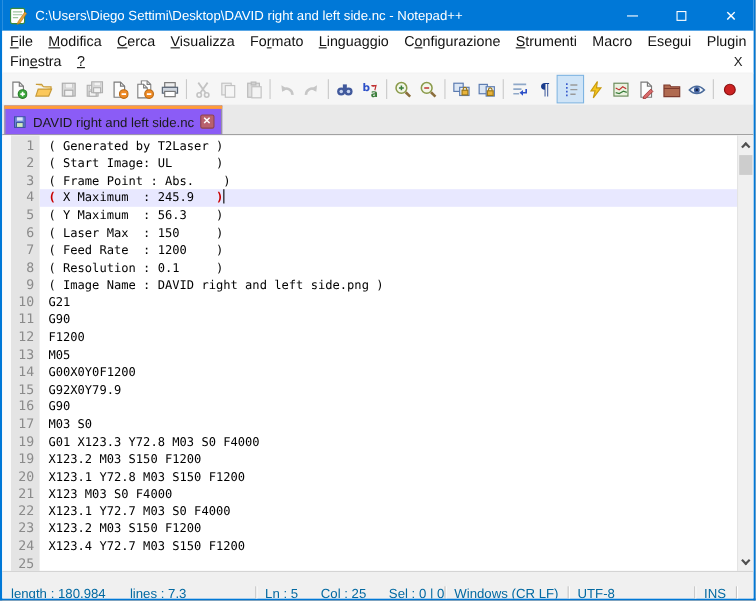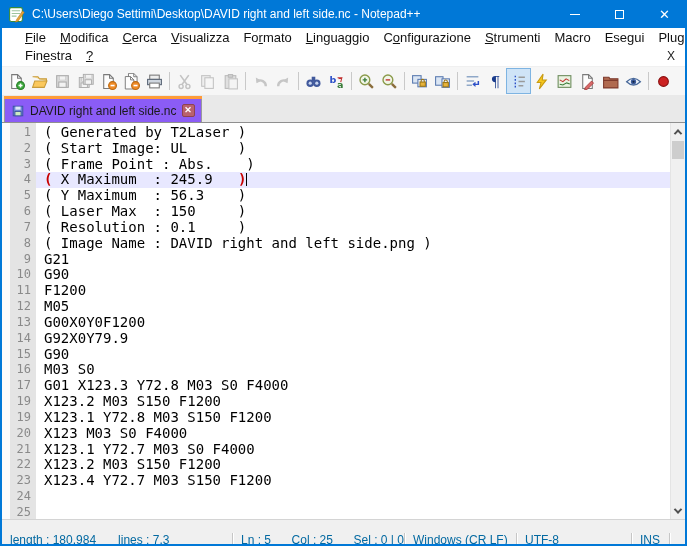--- a/index.html
+++ b/index.html
@@ -13,21 +13,21 @@
           border-bottom:2px solid var(--accent);}
   
   .titlebar{height:28px;margin:-0px -2px 0 -2px;background:var(--accent);display:flex;align-items:center;color:#fff;}
   .titlebar .app-icon{width:17px;height:17px;margin:0 7px 0 8px;flex:0 0 auto;}
   .title-text{font-size:12px;white-space:nowrap;overflow:hidden;flex:1 1 auto;}
   .winbtn{width:45px;height:28px;display:flex;align-items:center;justify-content:center;flex:0 0 auto;color:#fff;font-size:13px;}
   .winbtn .min-glyph{display:block;width:10px;border-top:1px solid #fff;}
   .winbtn .max-glyph{display:block;width:9px;height:9px;border:1px solid #fff;}
   
   .menubar{background:#fff;padding:1px 0;border-bottom:1px solid #f0f0f0;}
-  .menu-row{display:flex;align-items:center;height:18px;font-size:13px;color:#111;margin-left:16px;}
+  .menu-row{display:flex;align-items:center;height:18px;font-size:13px;color:#111;}
   .menu-item{padding:0 7px;height:18px;line-height:18px;white-space:nowrap;}
   .menu-item u{text-decoration:underline;}
   .menu-spacer{flex:1;}
   .menubar-x{padding:0 10px;font-size:12px;color:#222;}
   
   .toolbar{height:28px;background:#f6f6f6;display:flex;align-items:center;padding-left:3px;}
   .tb-btn{width:23px;height:24px;display:flex;align-items:center;justify-content:center;flex:0 0 auto;background:transparent;border:none;padding:0;}
   .tb-btn svg{width:17px;height:17px;display:block;}
   .tb-btn.disabled svg{filter:grayscale(1);opacity:.55;}
   .tb-btn.active{background:#cfe4f7;outline:1px solid #7eb4e2;}
@@ -41,21 +41,21 @@
   .tab-close{width:13px;height:13px;background:#b9616e;border:1px solid #8d4350;color:#fff;font-size:9px;line-height:11px;
              text-align:center;font-weight:bold;border-radius:2px;}
   
   .editor{position:relative;height:396px;background:#fff;display:flex;overflow:hidden;}
   .bm-margin{width:8px;background:#fbfbfb;flex:0 0 auto;}
   .gutter{width:26px;background:var(--gutter);flex:0 0 auto;padding-top:2px;}
   .ln{height:15.84px;line-height:15.84px;text-align:right;padding-right:5px;color:#8a8a8a;
       font-family:"DejaVu Sans Mono",monospace;font-size:12px;}
   .code-area{flex:1 1 auto;padding-top:2px;overflow:hidden;}
   .cl{height:15.84px;line-height:15.84px;white-space:pre;font-family:"DejaVu Sans Mono",monospace;
-      font-size:14px;color:#000;padding-left:8px;}
+      font-size:11px;color:#000;padding-left:8px;}
   .cl.current{background:var(--cur-line);}
   .brace{color:var(--brace);font-weight:bold;}
   .caret{display:inline-block;width:1px;height:13px;background:#000;vertical-align:-2px;}
   
   .vscroll{width:15px;flex:0 0 auto;background:#f0f0f0;border-left:1px solid #e4e4e4;position:relative;}
   .sb-btn{position:absolute;left:0;width:14px;height:17px;display:flex;align-items:center;justify-content:center;}
   .sb-up{top:0;} .sb-down{bottom:0;}
   .chev{width:6px;height:6px;border-left:2px solid #505050;border-top:2px solid #505050;}
   .sb-up .chev{transform:rotate(45deg) translate(1px,1px);}
   .sb-down .chev{transform:rotate(225deg) translate(1px,1px);}
@@ -375,20 +375,21 @@
         <div class="ln">24</div>
         <div class="ln">25</div>
       </div>
     <div class="code-area" id="code">
         <div class="cl">( Generated by T2Laser )</div>
         <div class="cl">( Start Image: UL      )</div>
         <div class="cl">( Frame Point : Abs.    )</div>
         <div class="cl current"><span class="brace">(</span> X Maximum  : 245.9   <span class="brace">)</span><span class="caret"></span></div>
         <div class="cl">( Y Maximum  : 56.3    )</div>
         <div class="cl">( Laser Max  : 150     )</div>
+        <div class="cl">( Feed Rate  : 1200    )</div>
         <div class="cl">( Resolution : 0.1     )</div>
         <div class="cl">( Image Name : DAVID right and left side.png )</div>
         <div class="cl">G21</div>
         <div class="cl">G90</div>
         <div class="cl">F1200</div>
         <div class="cl">M05</div>
         <div class="cl">G00X0Y0F1200</div>
         <div class="cl">G92X0Y79.9</div>
         <div class="cl">G90</div>
         <div class="cl">M03 S0</div>

